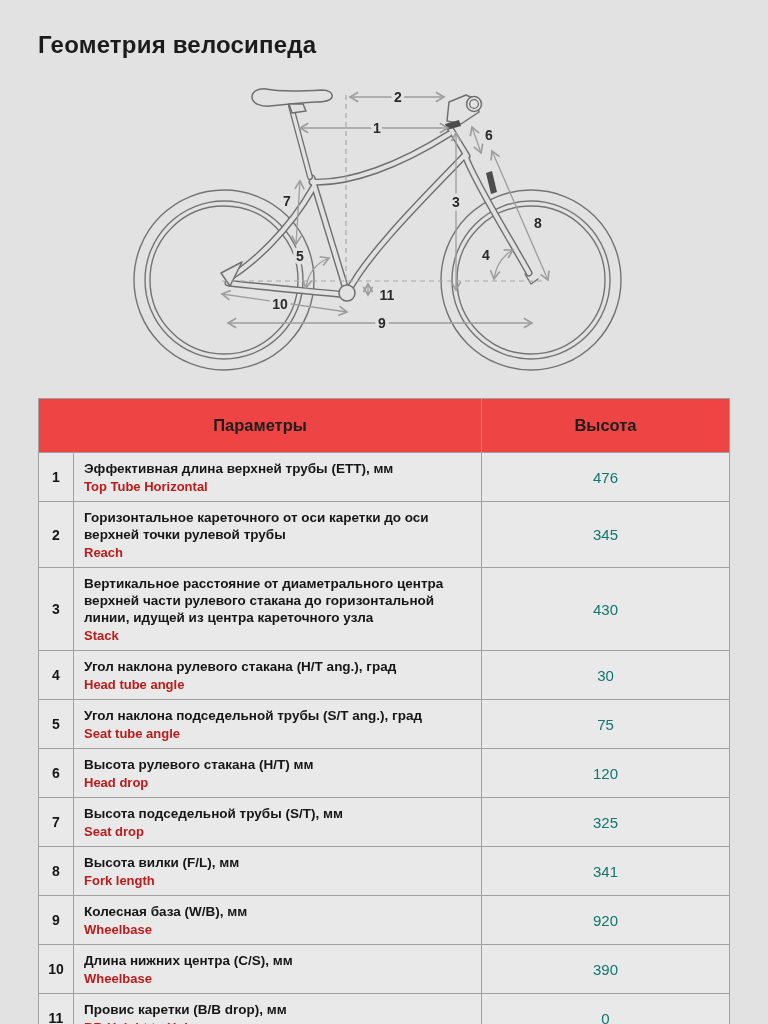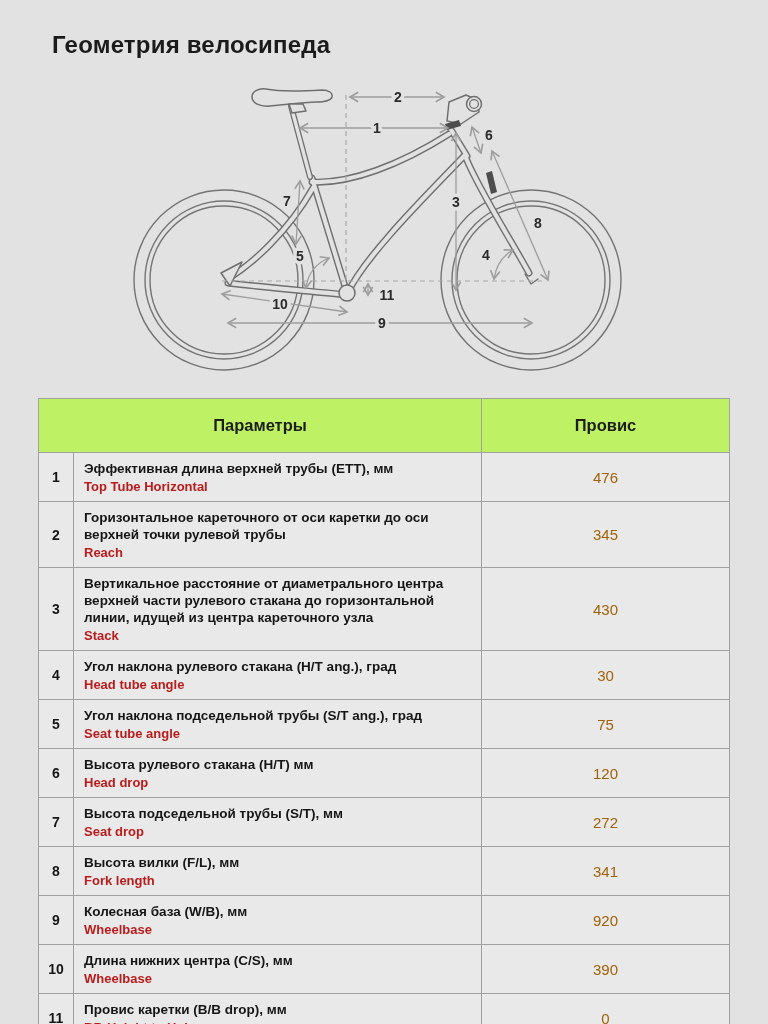--- a/index.html
+++ b/index.html
@@ -2,53 +2,53 @@
 <html><head>
 <meta charset="utf-8">
 <style>
   html,body{margin:0;padding:0;}
   body{
     width:768px;height:1024px;position:relative;overflow:hidden;
     background:#e2e2e2;
     font-family:"Liberation Sans","DejaVu Sans",sans-serif;
   }
   .title{
-    position:absolute;left:52px;top:31px;
+    position:absolute;left:38px;top:31px;
     font-size:24px;font-weight:700;color:#1b1b1b;letter-spacing:.2px;
   }
   .diagram{position:absolute;left:0;top:70px;width:768px;height:330px;}
 
   
   .geo-table{
     position:absolute;left:38px;top:398px;width:692px;
     border-collapse:collapse;table-layout:fixed;
   }
   .geo-table th,.geo-table td{
     border:1px solid #a0a0a0;
   }
   .geo-table th{
-    background:#bef264;height:51px;
+    background:#ef4444;height:51px;
     font-size:16.5px;font-weight:700;color:#1d1d1d;text-align:center;
   }
   .geo-table td{background:#e9e9e9;vertical-align:middle;}
   .col-num{width:35px;}
   .col-val{width:248px;}
   .c-num{
     display:block;text-align:center;
     font-size:14px;font-weight:700;color:#161616;
   }
   .cell-name{padding:7px 2px 6px 10px;}
   .c-name{
     display:block;font-size:13.5px;font-weight:700;color:#161616;line-height:17px;
   }
   .c-en{
     display:block;font-size:13px;font-weight:700;color:#b91c1c;line-height:17px;margin-top:1px;
   }
   .c-val{
-    display:block;text-align:center;font-size:15px;color:#a16207;
+    display:block;text-align:center;font-size:15px;color:#0f766e;
   }
 
   
   .wheel{fill:none;stroke:#747474;stroke-width:1.4;}
   .tube-out path{fill:none;stroke:#6f6f6f;stroke-width:7;stroke-linecap:round;}
   .tube-in path{fill:none;stroke:#e2e2e2;stroke-width:4.2;stroke-linecap:round;}
   .part{fill:#e2e2e2;stroke:#6f6f6f;stroke-width:1.5;stroke-linejoin:round;}
   .dark{fill:#4d4d4d;stroke:none;}
   .dash{fill:none;stroke:#a8a8a8;stroke-width:1.2;stroke-dasharray:5 4;}
   .meas{fill:none;stroke:#9d9d9d;stroke-width:1.3;}
@@ -149,21 +149,21 @@
 
 <table class="geo-table">
   <colgroup>
       <col class="col-num">
       <col>
       <col class="col-val">
     </colgroup>
   <thead>
     <tr>
       <th colspan="2">Параметры</th>
-      <th>Провис</th>
+      <th>Высота</th>
     </tr>
   </thead>
   <tbody>
   <tr>
     <td>
           <span class="c-num">1</span>
         </td>
     <td class="cell-name">
       <span class="c-name">Эффективная длина верхней трубы (ETT), мм</span>
       <span class="c-en">Top Tube Horizontal</span>
@@ -240,21 +240,21 @@
 
   <tr>
     <td>
           <span class="c-num">7</span>
         </td>
     <td class="cell-name">
       <span class="c-name">Высота подседельной трубы (S/T), мм</span>
       <span class="c-en">Seat drop</span>
     </td>
     <td>
-          <span class="c-val">272</span>
+          <span class="c-val">325</span>
         </td>
   </tr>
 
   <tr>
     <td>
           <span class="c-num">8</span>
         </td>
     <td class="cell-name">
       <span class="c-name">Высота вилки (F/L), мм</span>
       <span class="c-en">Fork length</span>

